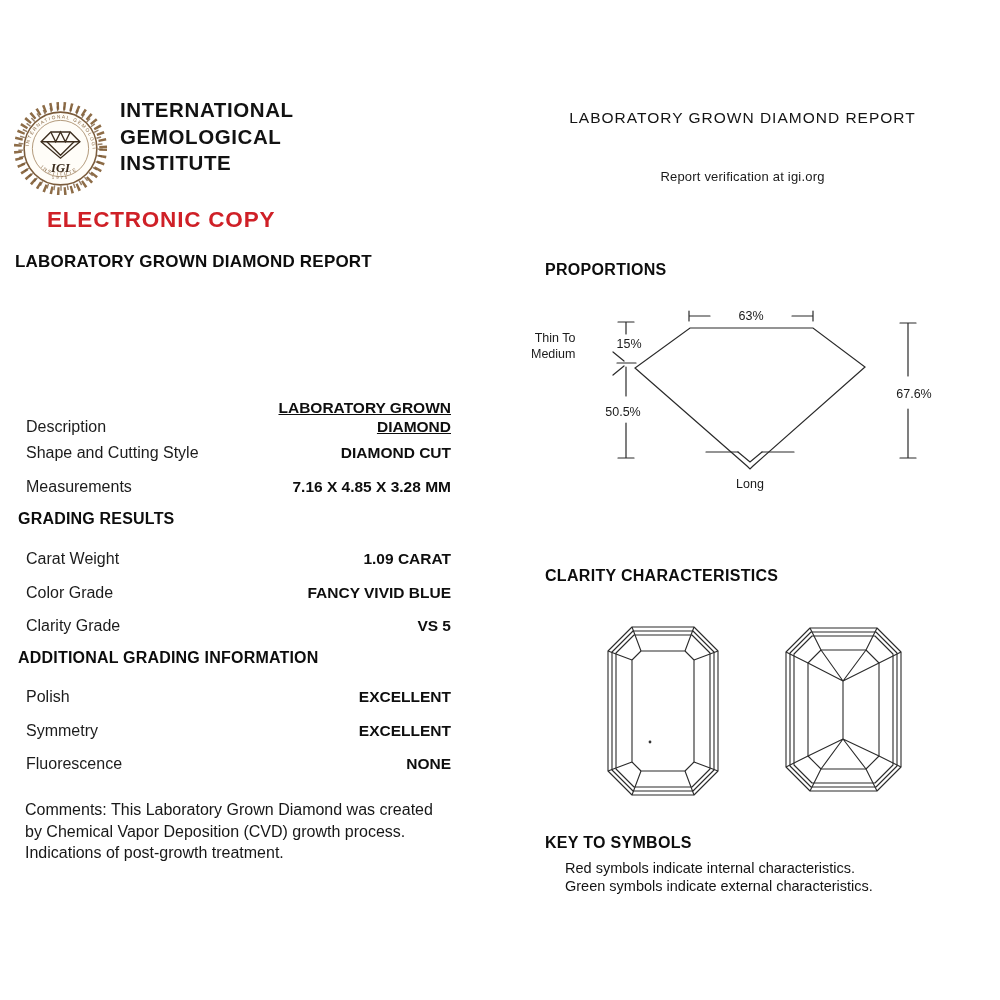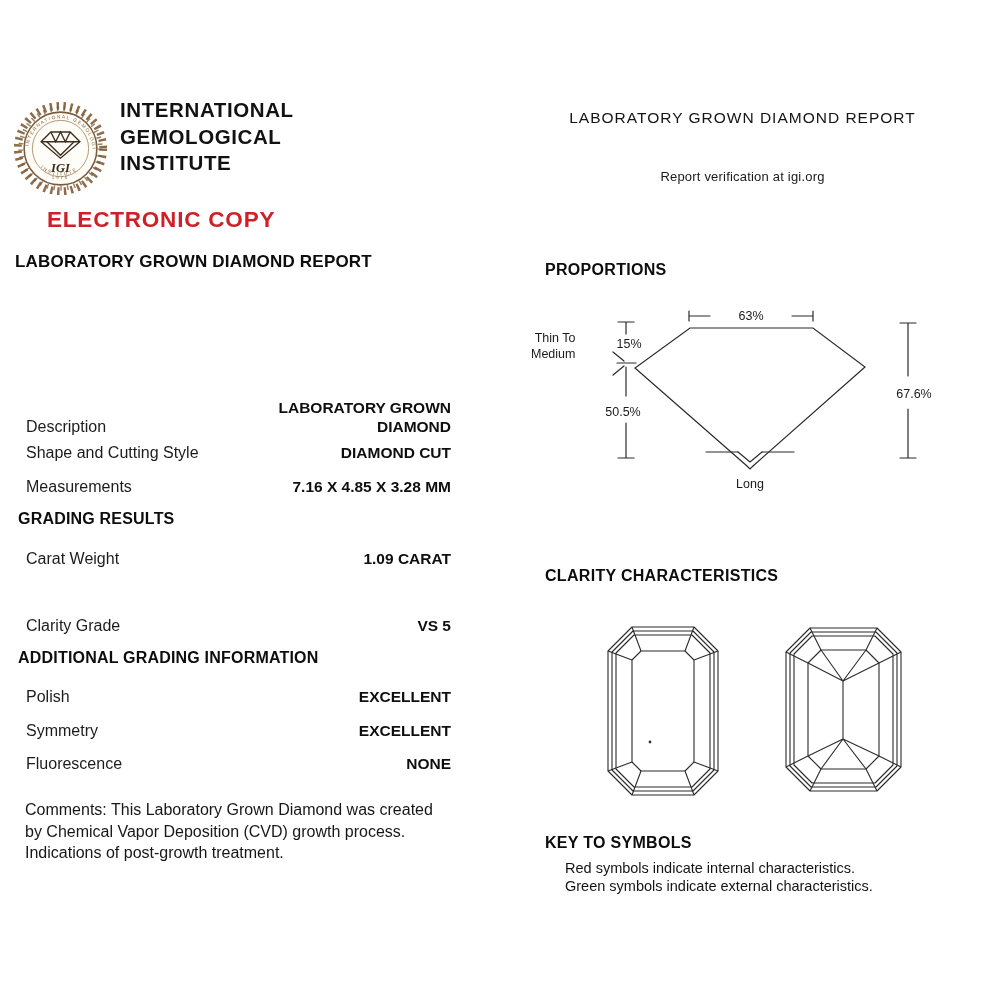--- a/index.html
+++ b/index.html
@@ -16,21 +16,21 @@
   .electronic-copy{left:47px;top:207px;font-size:22.5px;font-weight:700;
     letter-spacing:.8px;color:#cf2027;text-align:right;}
   .report-title-left{left:15px;top:252px;font-size:17px;font-weight:700;
     letter-spacing:.2px;color:#0d0d0d;}
 
   
   .field-row{left:18px;width:425px;display:flex;align-items:flex-end;margin-left:8px;}
   .fv-label{font-size:16px;color:#1c1c1c;white-space:nowrap;}
   .fv-value{flex:1;text-align:right;font-size:15.5px;font-weight:700;
     color:#0e0e0e;max-width:235px;margin-left:auto;line-height:19px;}
-  .fv-value.wrap{max-width:215px;}
+  .fv-value.wrap{max-width:215px;text-decoration:underline;}
   .section-header{left:18px;font-size:16px;font-weight:700;color:#0d0d0d;letter-spacing:.2px;}
   .comments{left:18px;top:799px;width:422px;font-size:16px;line-height:21.5px;color:#171717;margin-left:7px;}
 
   
   .report-title-right{left:535px;top:109px;width:415px;text-align:center;
     font-size:15.5px;font-weight:500;letter-spacing:1px;color:#141414;}
   .verification{left:535px;top:169px;width:415px;text-align:center;
     font-size:13px;letter-spacing:.2px;color:#1a1a1a;}
   .rc-heading{font-size:16px;font-weight:700;letter-spacing:.3px;color:#0d0d0d;}
   .girdle-label{left:531px;top:331px;font-size:12.5px;line-height:15.5px;
@@ -94,20 +94,24 @@
     <span class="fv-label">Measurements</span>
     <span class="fv-value">7.16 X 4.85 X 3.28 MM</span>
   </div>
 
   <div class="abs section-header" style="top:510px;">GRADING RESULTS</div>
 
   <div class="abs field-row" style="top:549px;">
     <span class="fv-label">Carat Weight</span>
     <span class="fv-value">1.09 CARAT</span>
   </div>
+  <div class="abs field-row" style="top:583px;">
+    <span class="fv-label">Color Grade</span>
+    <span class="fv-value">FANCY VIVID BLUE</span>
+  </div>
   <div class="abs field-row" style="top:616px;">
     <span class="fv-label">Clarity Grade</span>
     <span class="fv-value">VS 5</span>
   </div>
 
   <div class="abs section-header" style="top:649px;">ADDITIONAL GRADING INFORMATION</div>
 
   <div class="abs field-row" style="top:687px;">
     <span class="fv-label">Polish</span>
     <span class="fv-value">EXCELLENT</span>

